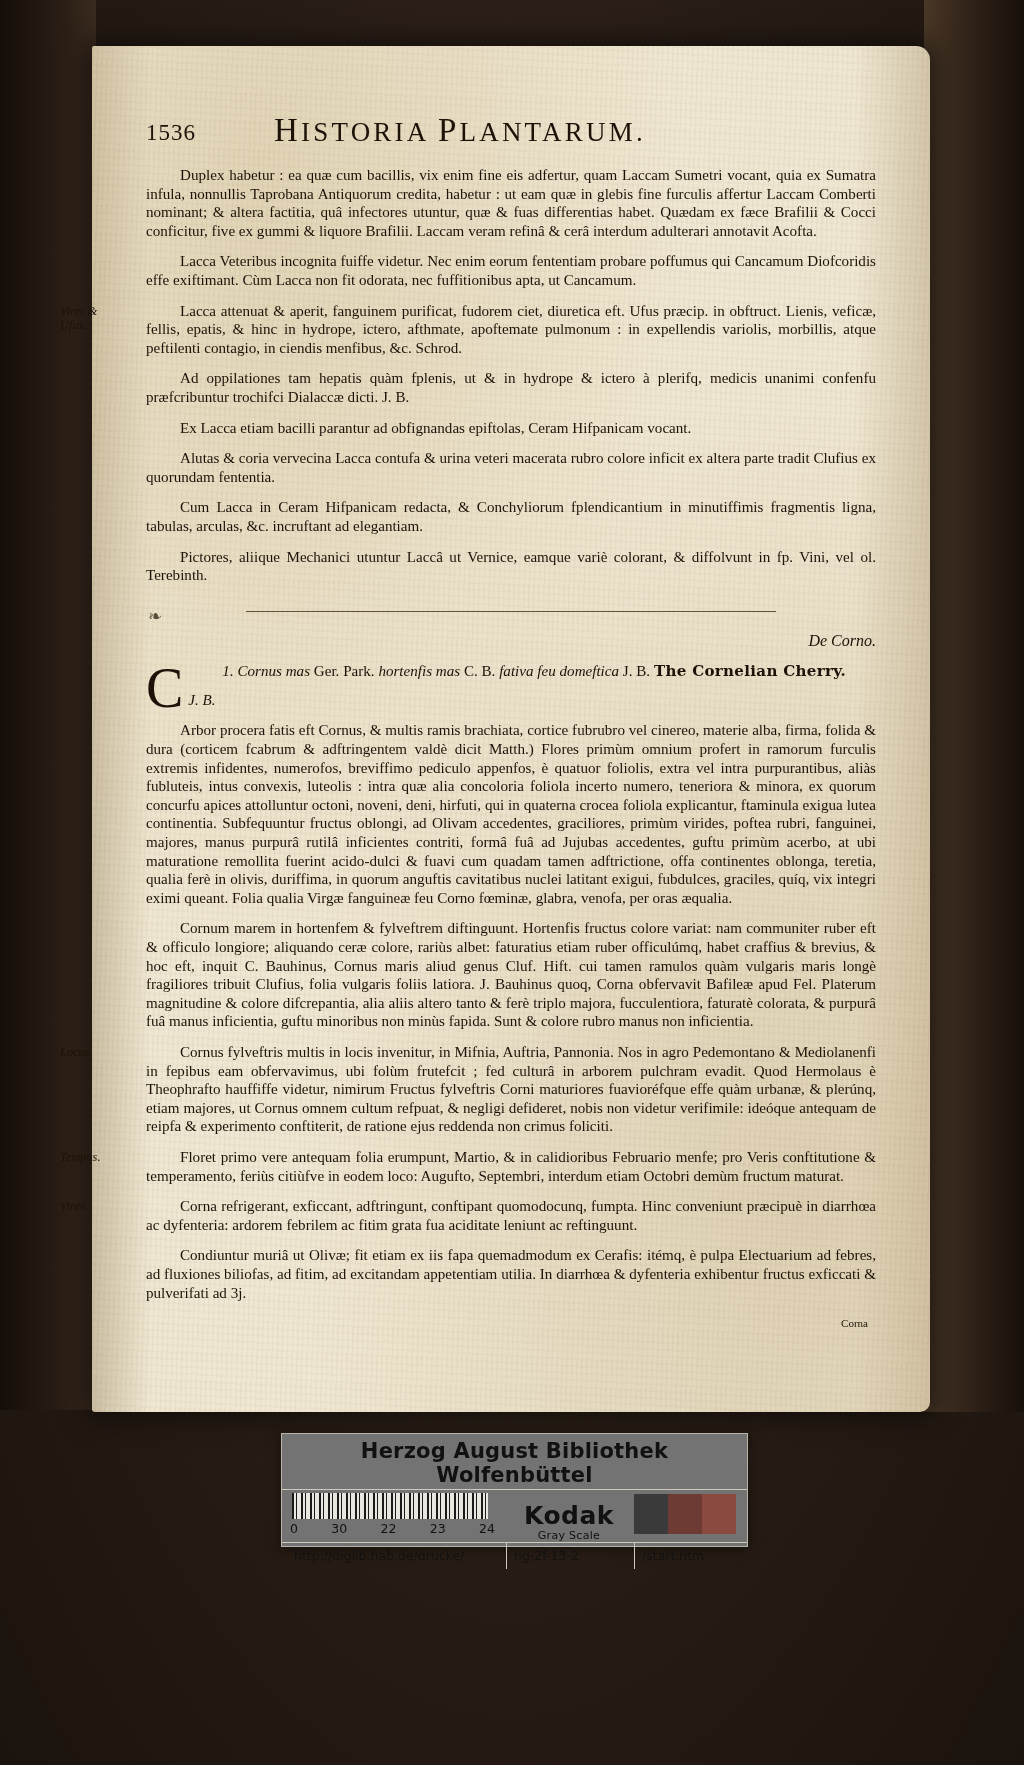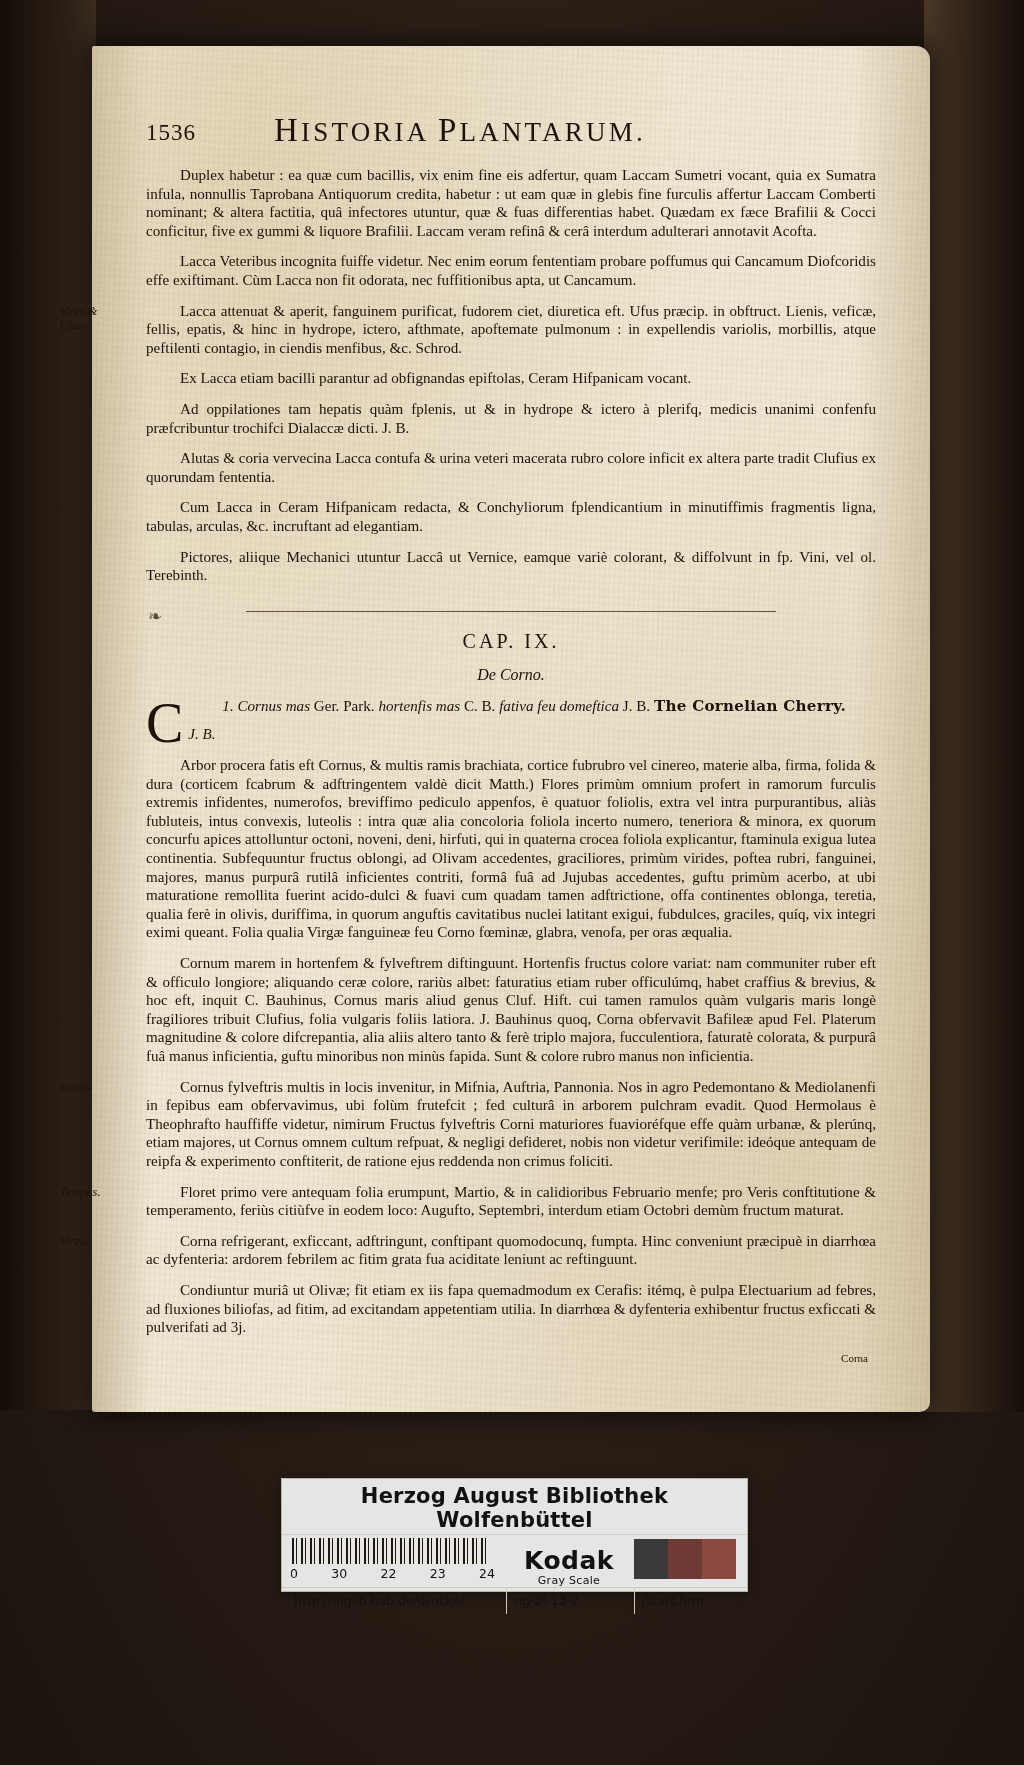--- a/index.html
+++ b/index.html
@@ -125,21 +125,21 @@
     border-top: 1.4px solid #4a3a23;
     opacity: 0.85;
   }
   .chap-head {
     text-align: center;
     font-size: 20px;
     letter-spacing: 3px;
     margin-top: 18px;
   }
   .chap-sub {
-    text-align: center;
+    text-align: right;
     font-style: italic;
     font-size: 16px;
     margin-top: 16px;
   }
   .dropcap {
     float: left;
     font-size: 56px;
     line-height: 44px;
     padding: 4px 5px 0 0;
     font-family: "Liberation Serif", serif;
@@ -161,24 +161,24 @@
     width: 16px;
     height: 18px;
     color: #2a1c0e;
     font-size: 17px;
     opacity: 0.75;
   }
   
   .plate {
     position: absolute;
     left: 281px;
-    top: 1478px;
+    top: 1433px;
     width: 465px;
     height: 112px;
-    background: #e5e5e5;
+    background: #737373;
     border: 1px solid #b9b4a8;
     box-shadow: 0 2px 10px rgba(0,0,0,0.5);
     font-family: "DejaVu Sans", sans-serif;
     color: #111;
   }
   .plate-title {
     text-align: center;
     font-size: 21px;
     font-weight: bold;
     padding: 5px 0 2px 0;
@@ -288,29 +288,28 @@
 
         <p class="para">Duplex habetur : ea quæ cum bacillis, vix enim fine eis adfertur, quam Laccam Sumetri vocant, quia ex Sumatra infula, nonnullis Taprobana Antiquorum credita, habetur : ut eam quæ in glebis fine furculis affertur Laccam Comberti nominant; &amp; altera factitia, quâ infectores utuntur, quæ &amp; fuas differentias habet.   Quædam ex fæce Brafilii &amp; Cocci conficitur, five ex gummi &amp; liquore Brafilii.   Laccam veram refinâ &amp; cerâ interdum adulterari annotavit Acofta.</p>
         <p class="para">Lacca Veteribus incognita fuiffe videtur.   Nec enim eorum fententiam probare poffumus qui Cancamum Diofcoridis effe exiftimant. Cùm Lacca non fit odorata, nec fuffitionibus apta, ut Cancamum.</p>
 
         <div style="position:relative">
           <div class="marg" style="top:2px">Vires &amp;</div>
           <div class="marg" style="top:16px">Ufus.</div>
           <p class="para">Lacca attenuat &amp; aperit, fanguinem purificat, fudorem ciet, diuretica eft.   Ufus præcip. in obftruct. Lienis, veficæ, fellis, epatis, &amp; hinc in hydrope, ictero, afthmate, apoftemate pulmonum : in expellendis variolis, morbillis, atque peftilenti contagio, in ciendis menfibus, &amp;c. Schrod.</p>
         </div>
 
+        <p class="para">Ad oppilationes tam hepatis quàm fplenis, ut &amp; in hydrope &amp; ictero à plerifq, medicis unanimi confenfu præfcribuntur trochifci Dialaccæ dicti. J. B.</p>
         <p class="para">Ex Lacca etiam bacilli parantur ad obfignandas epiftolas, Ceram Hifpanicam vocant.</p>
-        <p class="para">Ad oppilationes tam hepatis quàm fplenis, ut &amp; in hydrope &amp; ictero à plerifq, medicis unanimi confenfu præfcribuntur trochifci Dialaccæ dicti. J. B.</p>
         <p class="para">Alutas &amp; coria vervecina Lacca contufa &amp; urina veteri macerata rubro colore inficit ex altera parte tradit Clufius ex quorundam fententia.</p>
         <p class="para">Cum Lacca in Ceram Hifpanicam redacta, &amp; Conchyliorum fplendicantium in minutiffimis fragmentis ligna, tabulas, arculas, &amp;c. incruftant ad elegantiam.</p>
         <p class="para">Pictores, aliique Mechanici utuntur Laccâ ut Vernice, eamque variè colorant, &amp; diffolvunt in fp. Vini, vel ol. Terebinth.</p>
 
         <hr class="rule">
 
-        <div class="chap-head">CAP.   IX.</div>
         <div class="chap-sub">De Corno.</div>
 
         <p class="para noind">
           <span class="dropcap">C</span>
         </p>
 
         <div class="species-line">
           <span class="it">1.</span>
           <span class="it">Cornus mas</span>
           <span>Ger. Park.</span>

